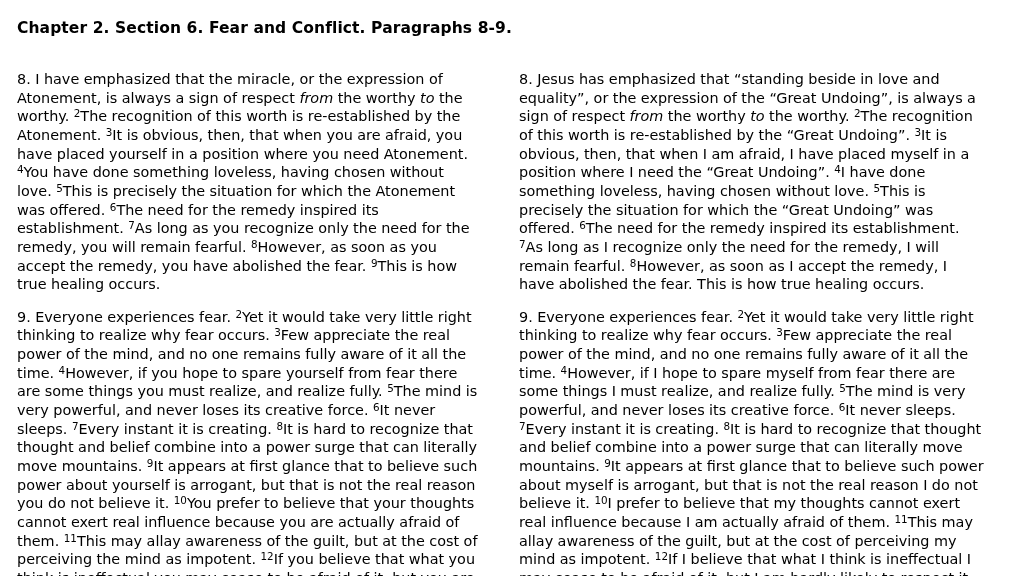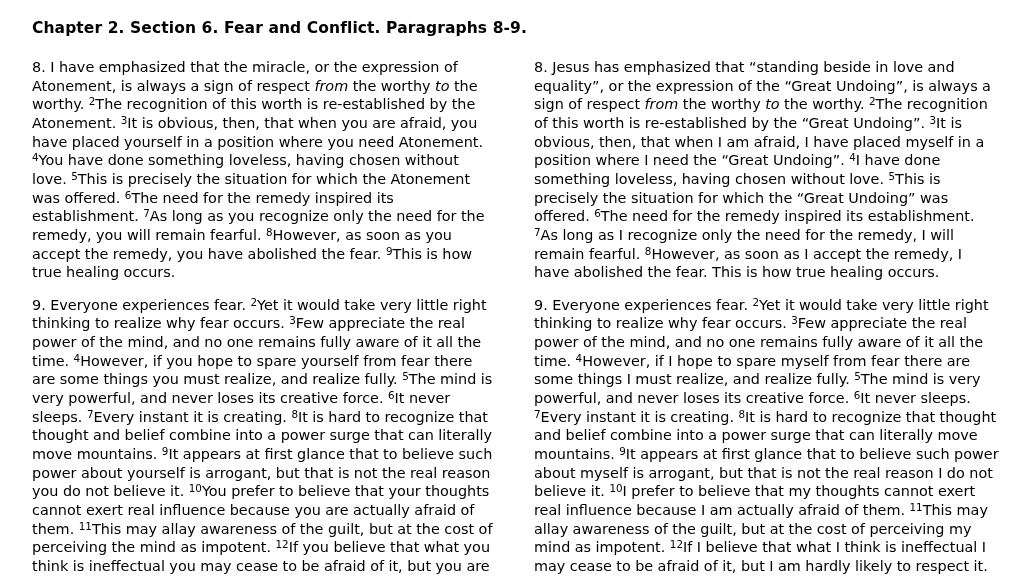--- a/index.html
+++ b/index.html
@@ -12,42 +12,42 @@
     background: #ffffff;
     font-family: "DejaVu Sans", sans-serif;
     color: #000000;
     overflow: hidden;
   }
   .page {
     position: relative;
     width: 1024px;
     height: 442px;
     box-sizing: border-box;
-    padding: 18px 28px 0 32px;
+    padding: 18px 28px 0 17px;
   }
   .doc-title {
     font-size: 15.5px;
     line-height: 1.3;
     margin: 0 0 20px 0;
     letter-spacing: 0.1px;
   }
   .columns {
     display: flex;
     flex-direction: row;
     gap: 36px;
     align-items: flex-start;
   }
   .col {
     width: 466px;
     flex: 0 0 466px;
   }
   .para {
     font-size: 14.4px;
     line-height: 1.295;
-    margin: 0 0 14px 0;
+    margin: 12px 0 14px 0;
     text-align: left;
     word-spacing: -0.1px;
   }
   .para:last-child {
     margin-bottom: 0;
   }
   .sup {
     font-size: 0.72em;
     vertical-align: 0.38em;
     line-height: 0;

